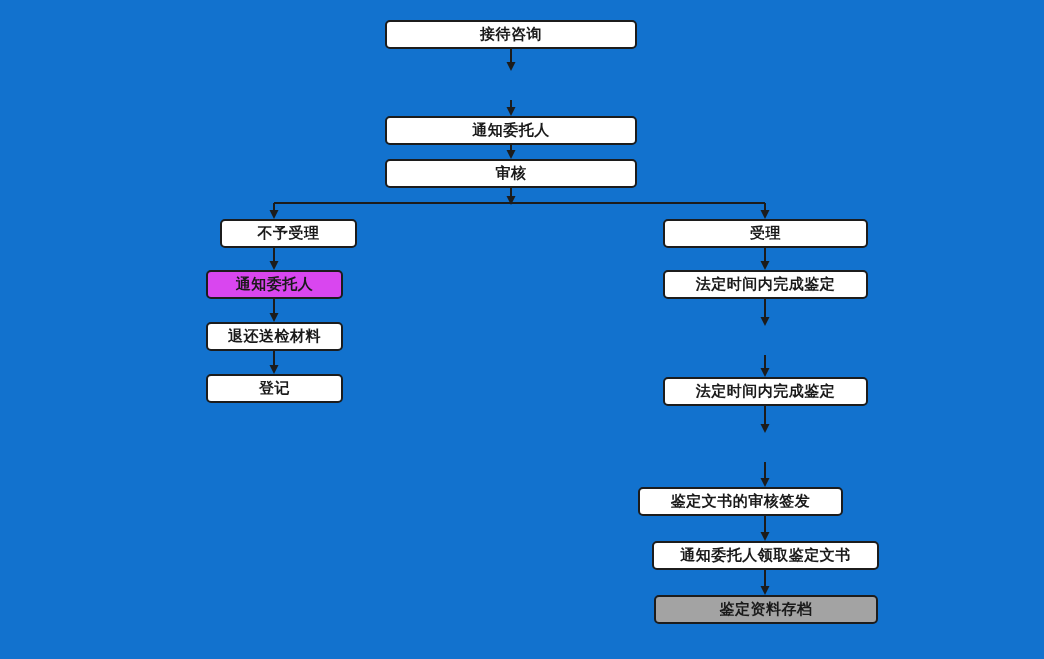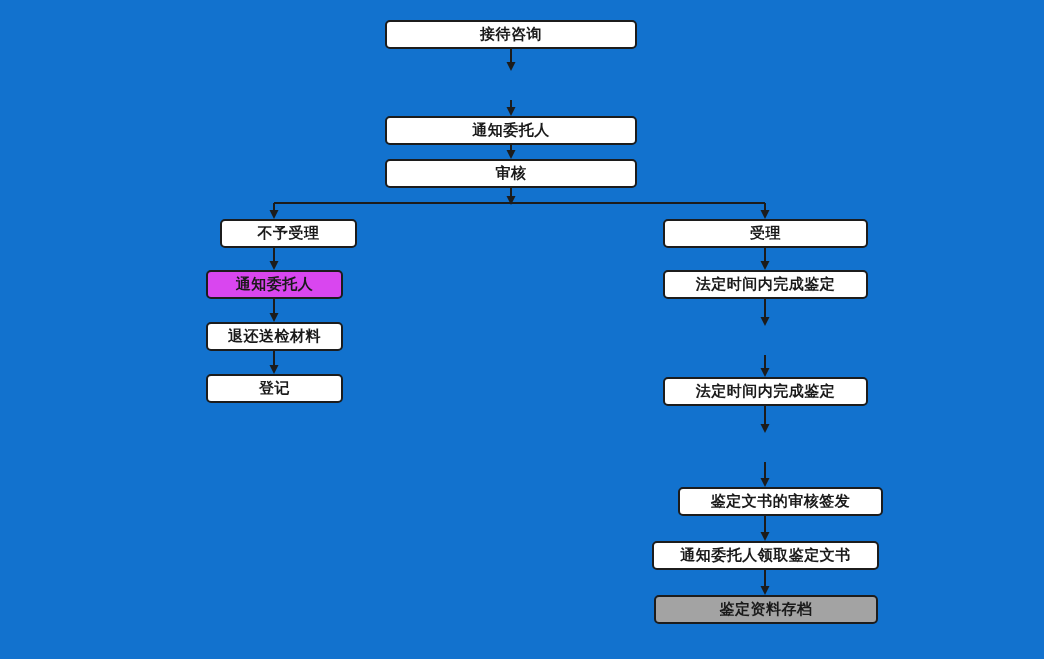--- a/index.html
+++ b/index.html
@@ -145,21 +145,21 @@
     </div>
     <div class="node" style="left: 663px; top: 219px; width: 205px; height: 29px; background: rgb(255, 255, 255); border-color: rgb(28, 28, 28); color: rgb(26, 26, 26);">
       <span class="node-label">受理</span>
     </div>
     <div class="node" style="left: 663px; top: 270px; width: 205px; height: 29px; background: rgb(255, 255, 255); border-color: rgb(28, 28, 28); color: rgb(26, 26, 26);">
       <span class="node-label">法定时间内完成鉴定</span>
     </div>
     <div class="node" style="left: 663px; top: 377px; width: 205px; height: 29px; background: rgb(255, 255, 255); border-color: rgb(28, 28, 28); color: rgb(26, 26, 26);">
       <span class="node-label">法定时间内完成鉴定</span>
     </div>
-    <div class="node" style="left: 678px; top: 487px; width: 205px; height: 29px; background: rgb(255, 255, 255); border-color: rgb(28, 28, 28); color: rgb(26, 26, 26); align-items: center;">
+    <div class="node" style="left: 638px; top: 487px; width: 205px; height: 29px; background: rgb(255, 255, 255); border-color: rgb(28, 28, 28); color: rgb(26, 26, 26); align-items: center;">
       <span class="node-label">鉴定文书的审核签发</span>
     </div>
     <div class="node" style="left: 652px; top: 541px; width: 227px; height: 29px; background: rgb(255, 255, 255); border-color: rgb(28, 28, 28); color: rgb(26, 26, 26);">
       <span class="node-label">通知委托人领取鉴定文书</span>
     </div>
     <div class="node" style="left: 654px; top: 595px; width: 224px; height: 29px; background: #a3a3a3; border-color: rgb(28, 28, 28); color: rgb(26, 26, 26);">
       <span class="node-label">鉴定资料存档</span>
     </div>
   </div>
 

